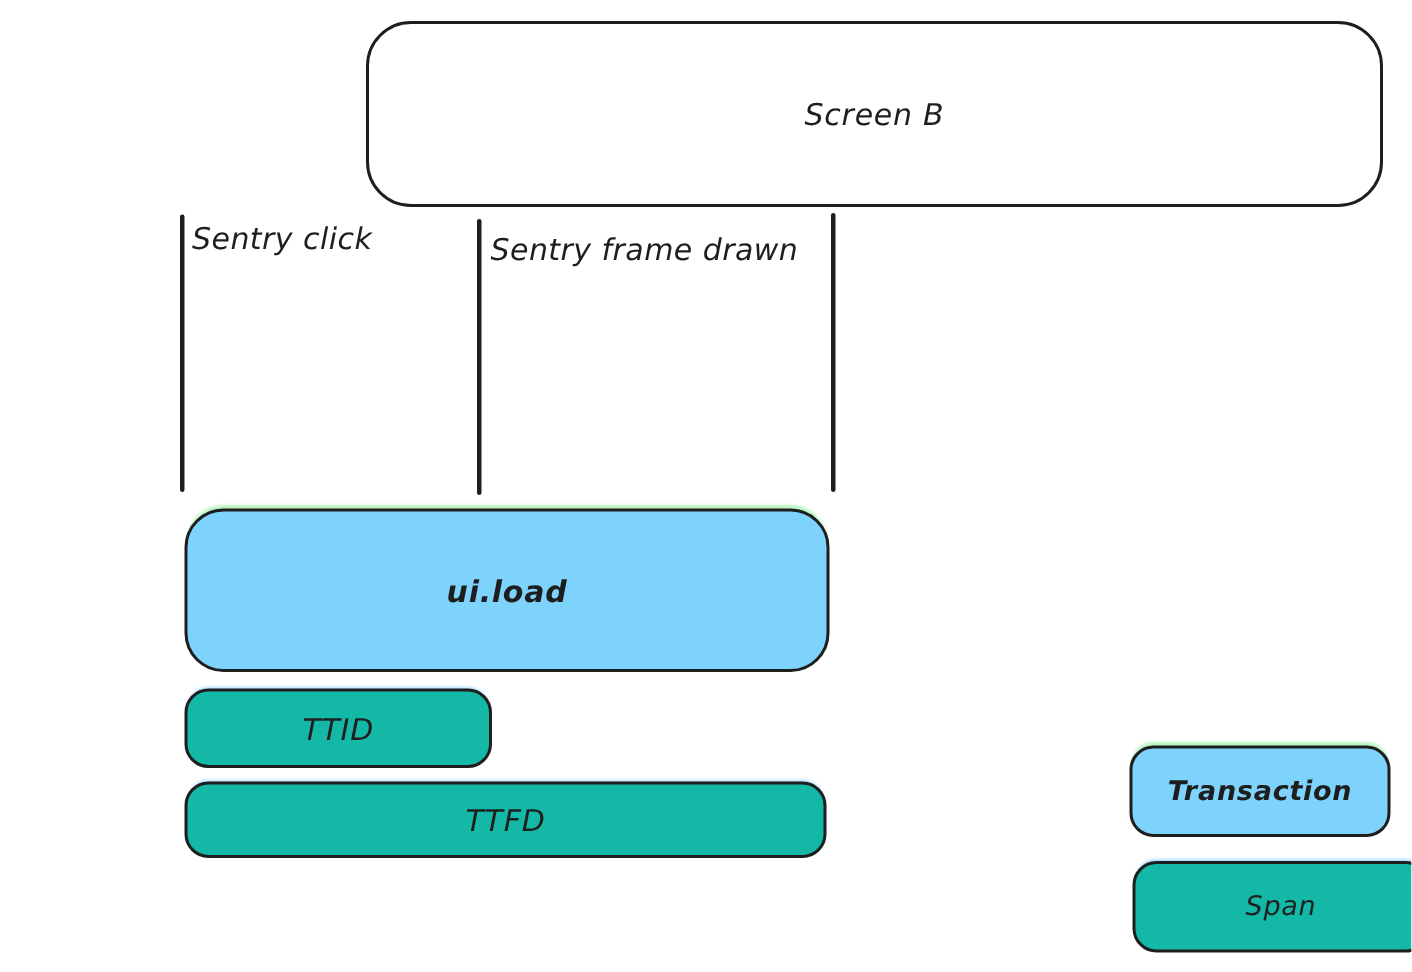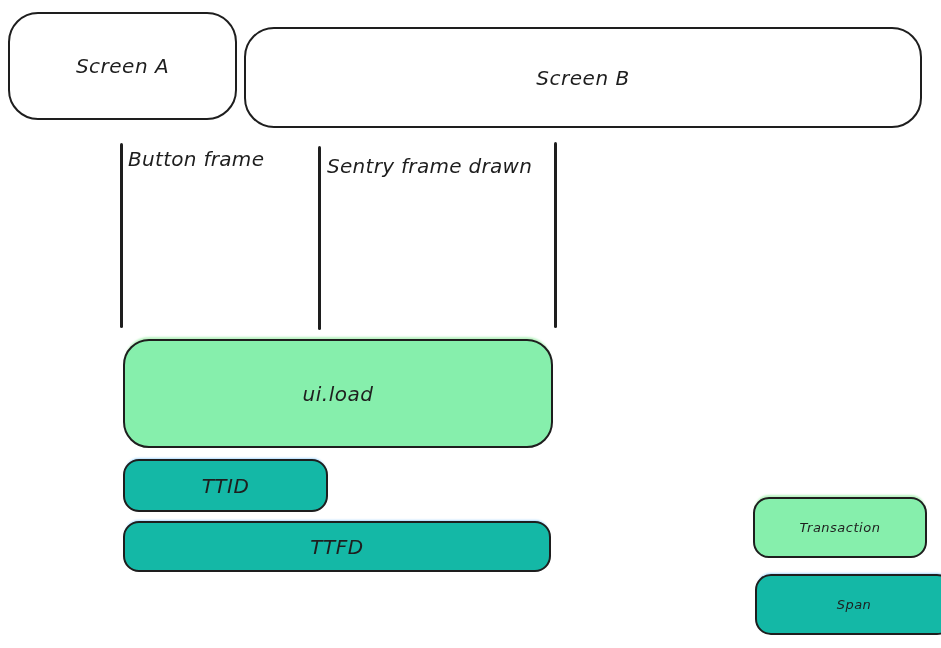--- a/index.html
+++ b/index.html
@@ -24,21 +24,21 @@
     border: 2.5px solid #1e1e1e;
     border-radius: 30px;
     background: #ffffff;
     display: flex;
     align-items: center;
     justify-content: center;
     font-size: 20px;
     letter-spacing: 0.5px;
   }
   .screen-a { left: 8px;  top: 12px; width: 229px; height: 108px; }
-  .screen-b { left: 244px; top: 27px; width: 678px; height: 101px; }
+  .screen-b { left: 244px; top: 14px; width: 678px; height: 124px; }
 
   
   .event-line {
     position: absolute;
     width: 3px;
     background: #1e1e1e;
     border-radius: 2px;
   }
   .line-1 { left: 120px; top: 143px; height: 185px; }
   .line-2 { left: 318px; top: 146px; height: 184px; }
@@ -59,63 +59,61 @@
     position: absolute;
     box-sizing: border-box;
     border: 2.5px solid #1e1e1e;
     display: flex;
     align-items: center;
     justify-content: center;
     font-size: 20px;
     letter-spacing: 0.5px;
   }
   .fill-transaction {
-    background: #86efac;
+    background: #7dd3fc;
     box-shadow: 0 -4px 2px -2px rgba(178, 242, 187, 0.9);
+    font-weight: bold;
   }
   .fill-span {
     background: #14b8a6;
     box-shadow: 0 -3px 2px -2px rgba(165, 216, 255, 0.9);
   }
   .ui-load { left: 123px; top: 339px; width: 430px; height: 109px; border-radius: 26px; }
   .ttid    { left: 123px; top: 459px; width: 205px; height: 53px;  border-radius: 16px; }
   .ttfd    { left: 123px; top: 521px; width: 428px; height: 51px;  border-radius: 16px; }
 
   
   .legend-box {
     position: absolute;
     box-sizing: border-box;
     border: 2.5px solid #1e1e1e;
     border-radius: 16px;
     display: flex;
     align-items: center;
     justify-content: center;
-    font-size: 13px;
+    font-size: 18px;
     letter-spacing: 0.5px;
   }
   .legend-transaction { left: 753px; top: 497px; width: 174px; height: 61px; }
   .legend-span        { left: 755px; top: 574px; width: 198px; height: 61px; }
 </style>
 </head>
 <body>
 
 <div class="canvas">
 
-  <div class="screen-box screen-a">
-    <span>Screen A</span>
-  </div>
   <div class="screen-box screen-b">
     <span>Screen B</span>
   </div>
 
   <div class="event-line line-1"></div>
   <div class="event-line line-2"></div>
   <div class="event-line line-3"></div>
 
-  <div class="event-label label-1">Button frame</div>
+  <div class="event-label label-1">Sentry click</div>
   <div class="event-label label-2">Sentry frame drawn</div>
 
   <div class="bar fill-transaction ui-load">
     <span>ui.load</span>
   </div>
   <div class="bar fill-span ttid">
     <span>TTID</span>
   </div>
   <div class="bar fill-span ttfd">
     <span>TTFD</span>

